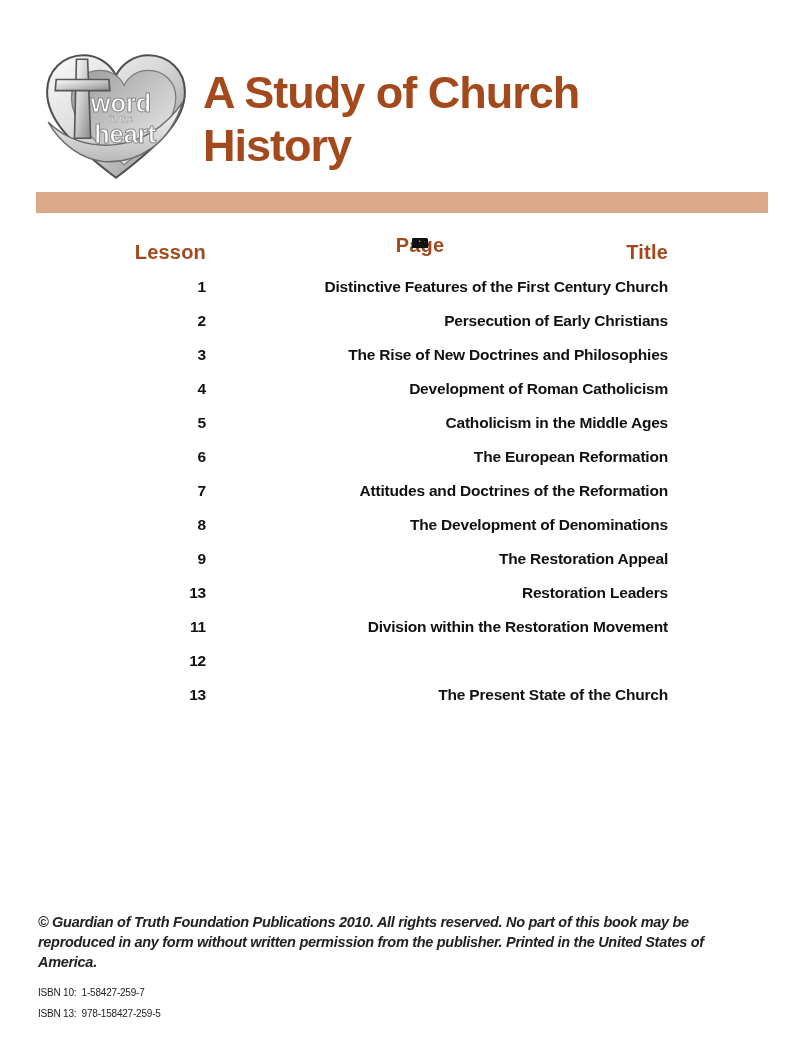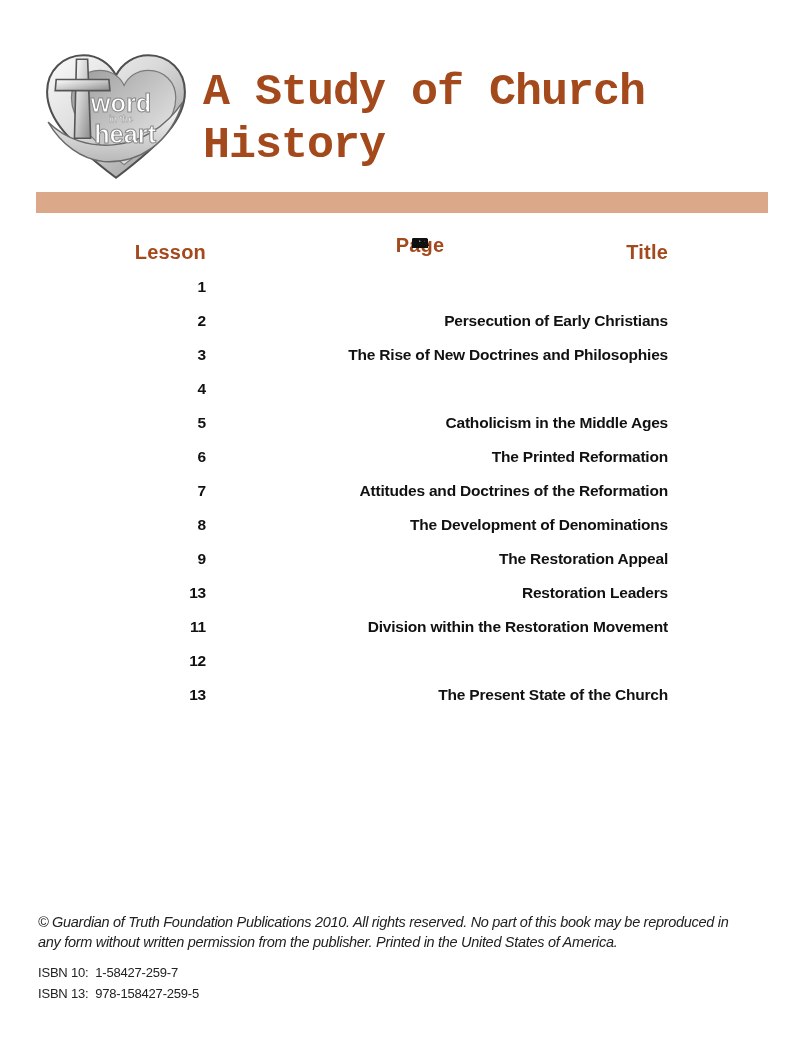--- a/index.html
+++ b/index.html
@@ -12,21 +12,21 @@
 
   
   .logo { position: absolute; left: 40px; top: 44px; width: 152px; height: 144px; }
 
   
   .book-title {
     position: absolute; left: 203px; top: 66px; width: 560px;
     font-size: 45px; font-weight: bold; line-height: 53px;
     letter-spacing: -1px; color: #A3491C;
   }
-  .book-title .line { display: block; font-family: Liberation Mono, monospace; }
+  .book-title .line { display: block; }
 
   
   .band {
     position: absolute; left: 36px; top: 192px; width: 732px; height: 21px;
     background: #DBA98A;
   }
 
   
   .toc { position: absolute; left: 80px; top: 234px; width: 680px; }
   .toc-row {
@@ -41,24 +41,24 @@
   .cell.title  { text-align: right; padding-left: 44px; }
   .cell.page   { text-align: center; }
   .toc-body .cell {
     font-size: 15.5px; font-weight: bold; letter-spacing: -0.2px; color: #111;
   }
 
   
   .footer { position: absolute; left: 38px; top: 912px; width: 716px; }
   .copyright {
     font-style: italic; font-size: 14.5px; line-height: 20px;
-    letter-spacing: -0.3px; color: #222; margin: 0 0 10px 0;
+    letter-spacing: -0.3px; color: #222; margin: 0 0 10px 0; font-weight: bold;
   }
   .isbn {
-    font-size: 13px; line-height: 21px; letter-spacing: -0.2px;
+    font-size: 10px; line-height: 21px; letter-spacing: -0.2px;
     color: #222; white-space: pre;
   }
 </style>
 </head>
 <body>
 
 <div class="page">
 
   <svg class="logo" viewBox="0 0 150 140">
     <defs>
@@ -107,44 +107,46 @@
 
   <div class="toc">
     <div class="toc-row toc-head">
       <div class="cell lesson">Lesson</div>
       <div class="cell title">Title</div>
       <div class="cell page">Page</div>
     </div>
     <div class="toc-body">
       <div class="toc-row">
         <div class="cell lesson">1</div>
+        <div class="cell title">Distinctive Features of the First Century Church</div>
         <div class="cell page">3</div>
       </div>
       <div class="toc-row">
         <div class="cell lesson">2</div>
         <div class="cell title">Persecution of Early Christians</div>
         <div class="cell page">8</div>
       </div>
       <div class="toc-row">
         <div class="cell lesson">3</div>
         <div class="cell title">The Rise of New Doctrines and Philosophies</div>
         <div class="cell page">13</div>
       </div>
       <div class="toc-row">
         <div class="cell lesson">4</div>
+        <div class="cell title">Development of Roman Catholicism</div>
         <div class="cell page">18</div>
       </div>
       <div class="toc-row">
         <div class="cell lesson">5</div>
         <div class="cell title">Catholicism in the Middle Ages</div>
         <div class="cell page">23</div>
       </div>
       <div class="toc-row">
         <div class="cell lesson">6</div>
-        <div class="cell title">The Printed Reformation</div>
+        <div class="cell title">The European Reformation</div>
         <div class="cell page">32</div>
       </div>
       <div class="toc-row">
         <div class="cell lesson">7</div>
         <div class="cell title">Attitudes and Doctrines of the Reformation</div>
         <div class="cell page">33</div>
       </div>
       <div class="toc-row">
         <div class="cell lesson">8</div>
         <div class="cell title">The Development of Denominations</div>

